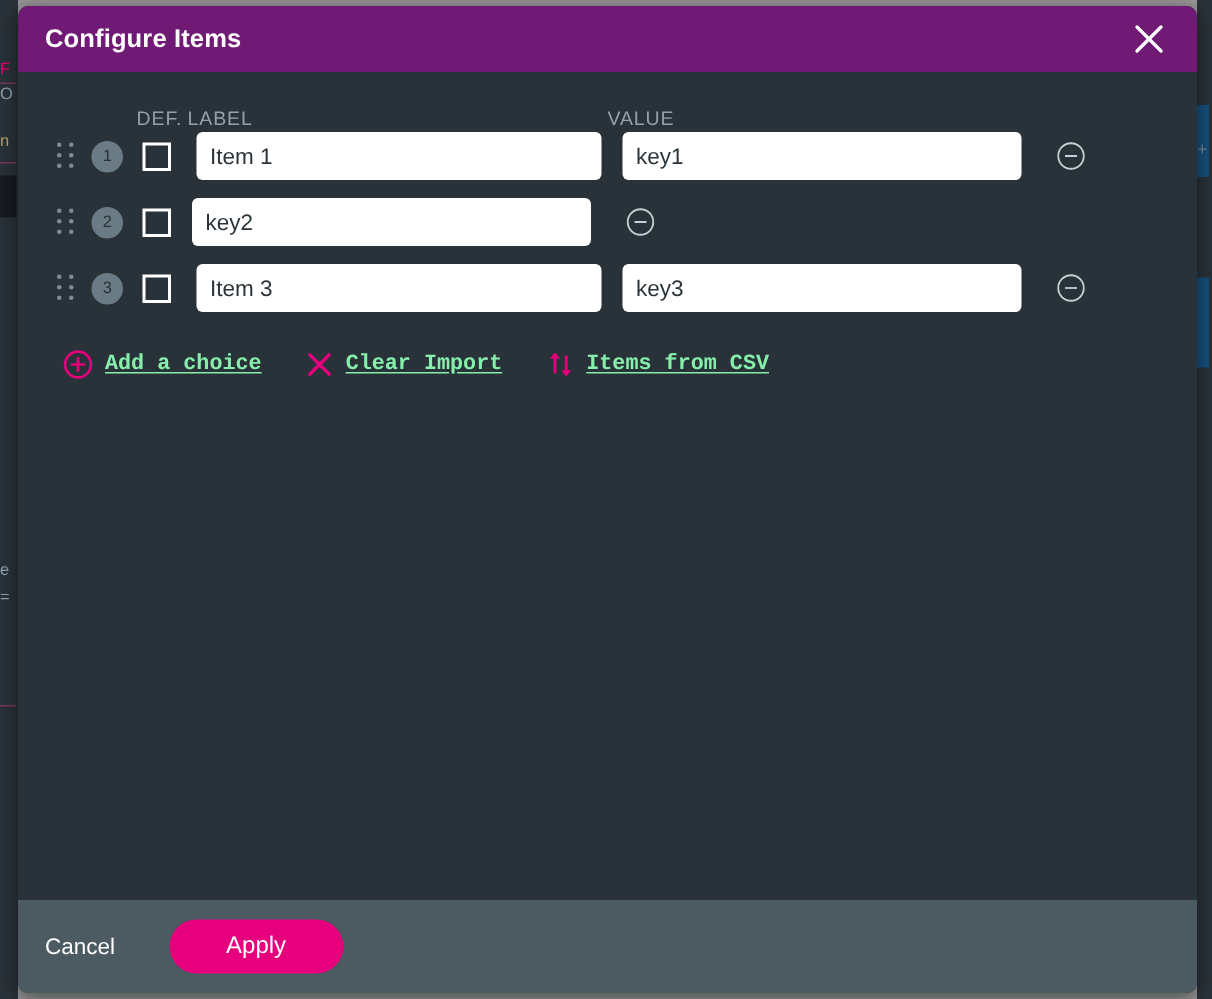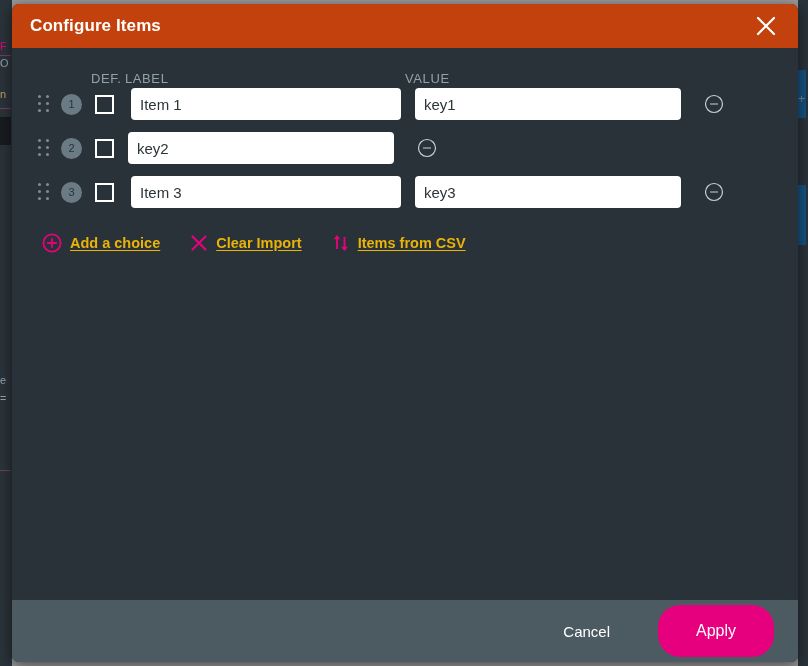--- a/index.html
+++ b/index.html
@@ -82,21 +82,21 @@
     border-radius: 7px;
     overflow: hidden;
     box-shadow: 0 3px 14px rgba(0,0,0,0.55);
     display: flex;
     flex-direction: column;
   }
 
   .modal-header {
     height: 44px;
     flex: 0 0 44px;
-    background: #c2410c;
+    background: #701a75;
     display: flex;
     align-items: center;
     padding: 0 0 0 18px;
     position: relative;
   }
   .modal-title {
     color: #ffffff;
     font-size: 17px;
     font-weight: bold;
     letter-spacing: 0.1px;
@@ -229,37 +229,38 @@
     margin-right: 30px;
   }
   .action-icon {
     display: flex;
     align-items: center;
     justify-content: center;
     margin-right: 8px;
     flex: 0 0 auto;
   }
   .action-text {
-    color: #eab308;
+    color: #86efac;
     font-size: 14.5px;
     font-weight: bold;
     text-decoration: underline;
     text-underline-offset: 2px;
+    font-family: Liberation Mono, monospace;
   }
 
   
   .modal-footer {
     flex: 0 0 62px;
     height: 62px;
     background: #4c5a61;
     display: flex;
     align-items: center;
-    justify-content: flex-end;
+    justify-content: flex-start;
     padding-right: 24px;
-    gap: 12px;
+    gap: 0;
     margin-top: 17px;
   }
   .btn-cancel {
     color: #ffffff;
     font-size: 15px;
     background: none;
     border: none;
     font-family: "Liberation Sans", sans-serif;
     cursor: pointer;
     padding: 10px 18px;
@@ -267,21 +268,21 @@
   }
   .btn-apply {
     background: #e6007e;
     color: #ffffff;
     font-size: 16px;
     border: none;
     border-radius: 22px;
     font-family: "Liberation Sans", sans-serif;
     cursor: pointer;
     width: 116px;
-    height: 52px;
+    height: 36px;
   }
 </style>
 </head>
 <body>
 
 <div class="backdrop">
   <div class="bg-left-strip">
     <div class="bg-frag magenta" style="top:40px">F</div>
     <div class="bg-hr" style="top:55px"></div>
     <div class="bg-frag steel" style="top:57px">O</div>

